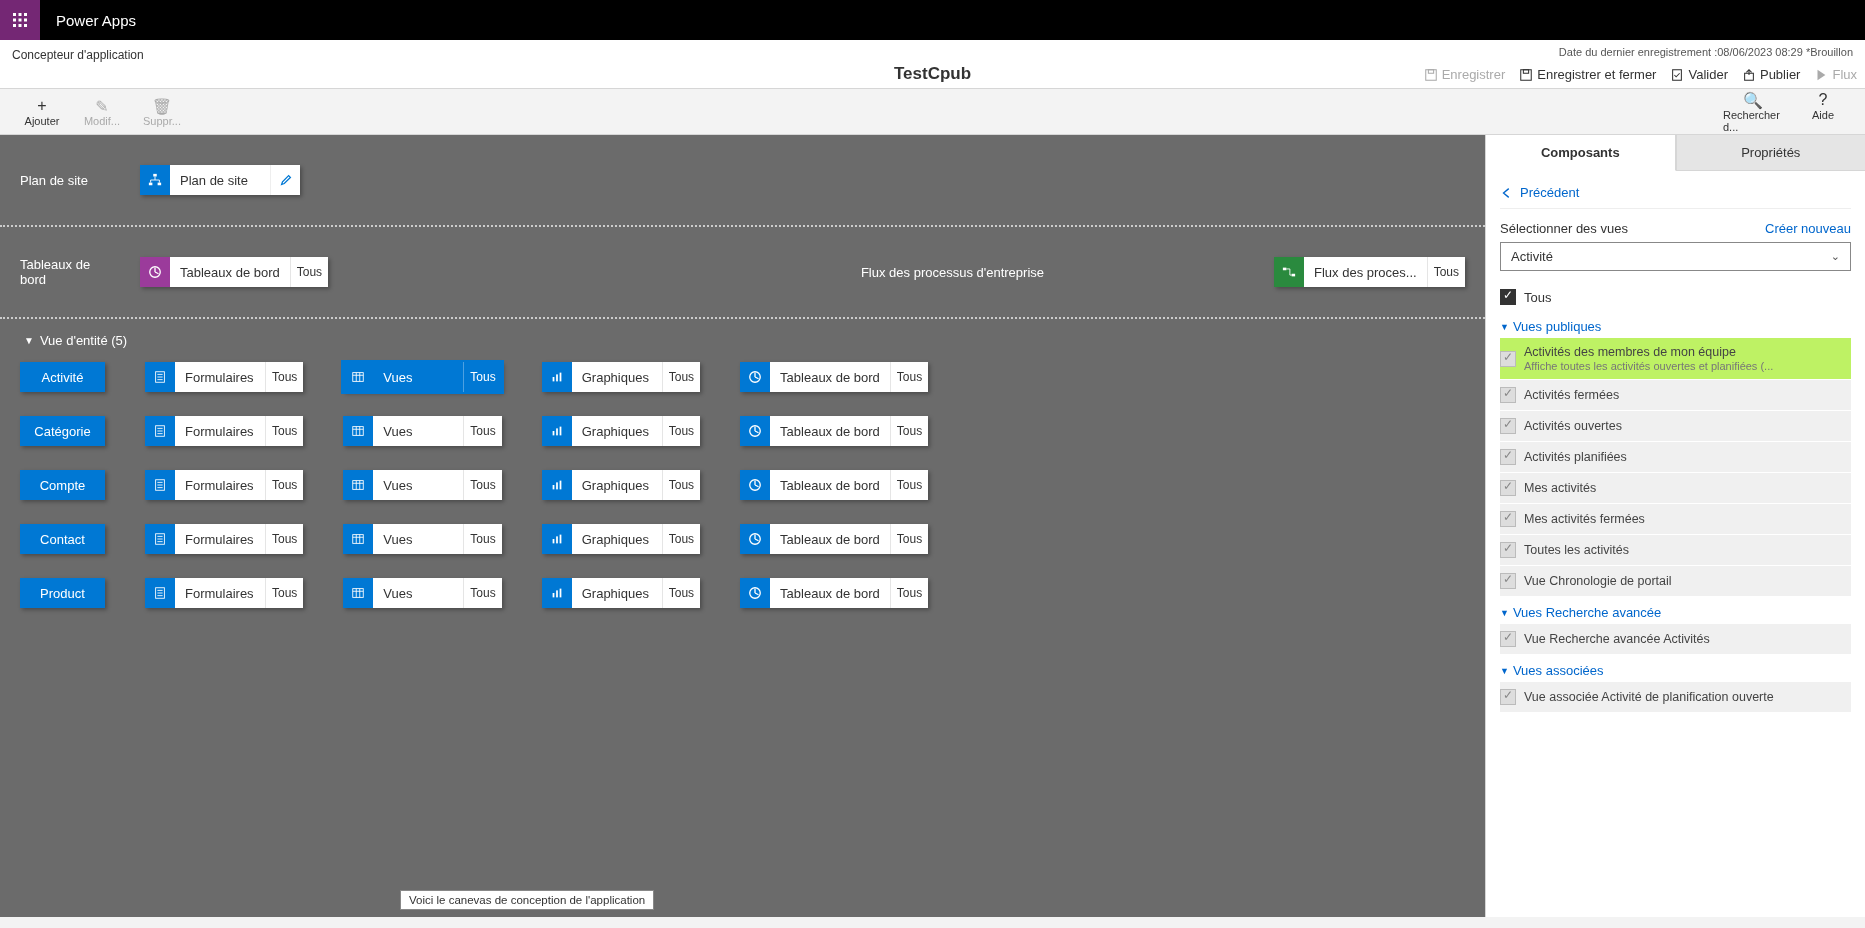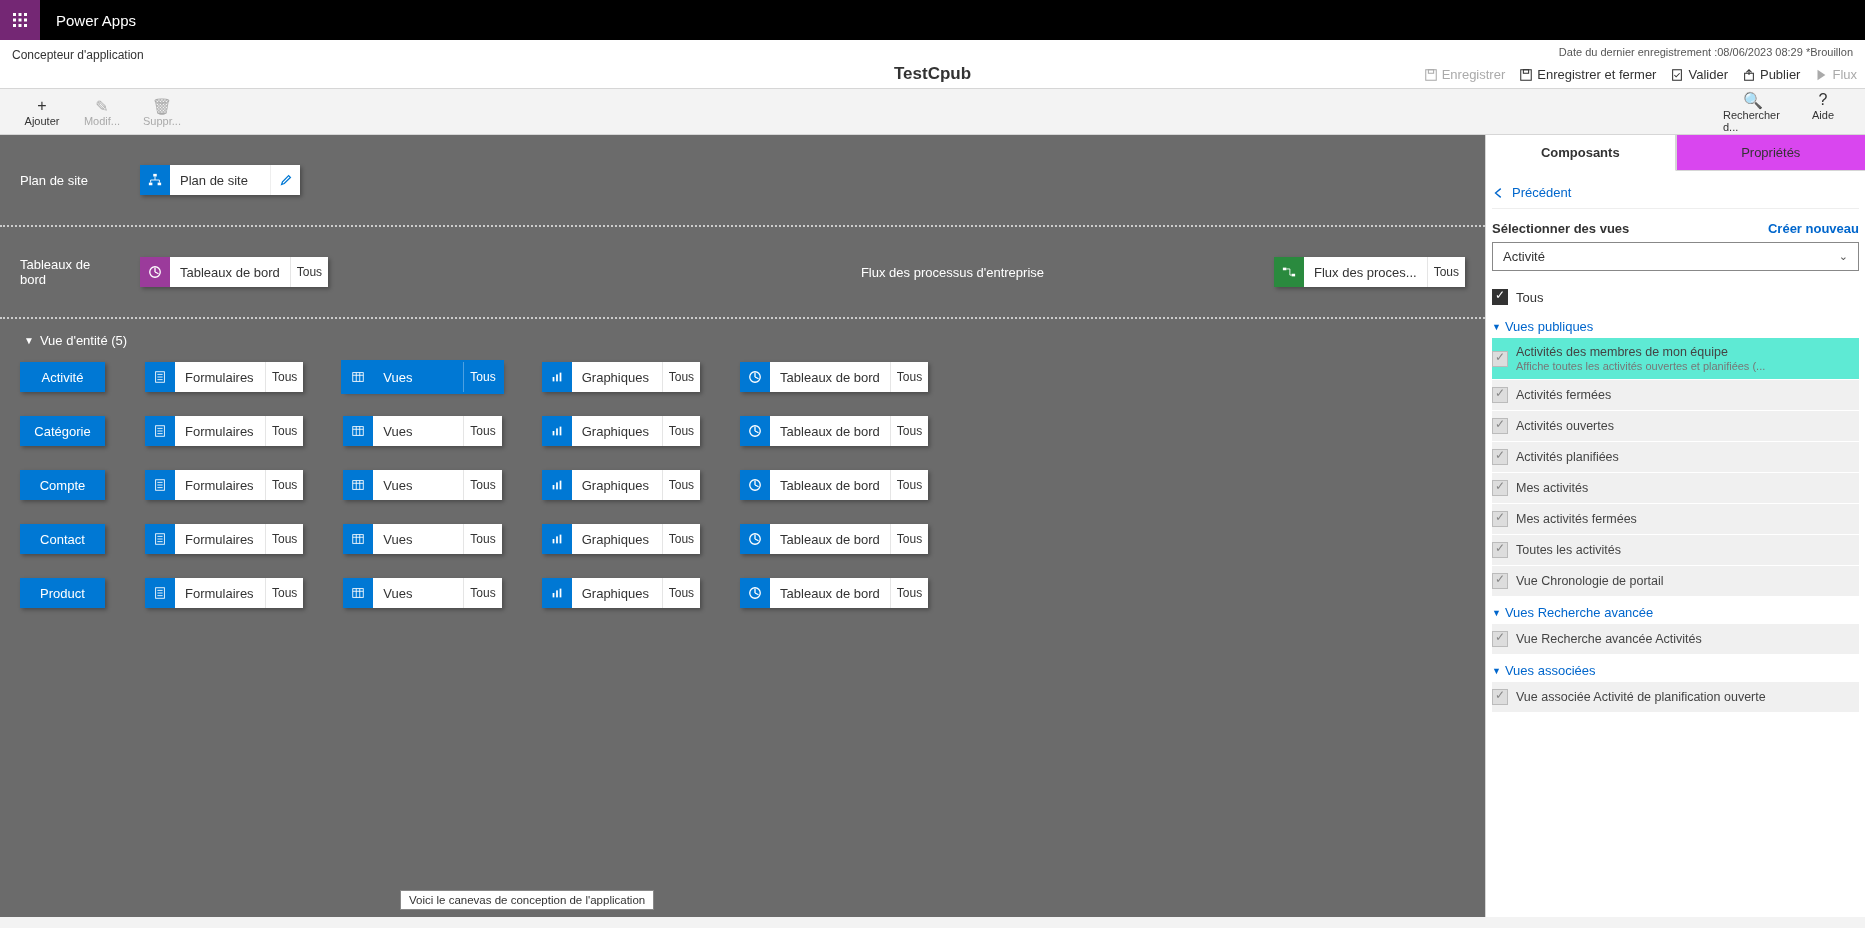--- a/index.html
+++ b/index.html
@@ -56,50 +56,50 @@
 .entity-grid { display: flex; flex-direction: column; gap: 24px; }
 .entity-row { display: flex; gap: 40px; align-items: center; }
 .entity-btn { background: #0078d4; color: #fff; height: 30px; width: 85px; display: flex; align-items: center; justify-content: center; font-size: 13px; box-shadow: 2px 2px 4px rgba(0,0,0,.3); cursor: pointer; }
 
 
 .tipbox { position: fixed; bottom: 18px; left: 400px; background: #fff; border: 1px solid #888; padding: 3px 8px; font-size: 11.5px; }
 
 
 .rightpanel { width: 380px; background: #fff; border-left: 1px solid #d6d6d6; display: flex; flex-direction: column; }
 .tabs { display: flex; text-align: center; }
-.tab { flex: 1; padding: 10px 14px; font-size: 13px; border: 1px solid #d6d6d6; border-top: none; cursor: pointer; background: #d946ef; }
+.tab { flex: 1; padding: 10px 14px; font-size: 13px; border: 1px solid #d6d6d6; border-top: none; cursor: pointer; background: #e5e5e5; }
 .tab.active { background: #fff; font-weight: 600; border-bottom-color: #fff; }
 .tab:first-child { border-left: none; }
 .tab:last-child { border-right: none; }
 
-.panelbody { flex: 1; overflow-y: auto; padding: 8px 6px 20px; position: relative; }
+.panelbody { flex: 1; overflow-y: auto; padding: 8px 14px 20px; position: relative; }
 .backlink { color: #0066cc; font-size: 13px; padding: 6px 0 8px; display: flex; align-items: center; gap: 6px; border-bottom: 1px solid #eee; cursor: pointer; }
 .backlink svg { width: 14px; height: 14px; stroke: #0066cc; }
 
-.selviews-row { display: flex; justify-content: space-between; align-items: center; margin: 12px 0 6px; font-weight: bold; }
+.selviews-row { display: flex; justify-content: space-between; align-items: center; margin: 12px 0 6px; }
 .selviews-row .lbl { font-size: 13px; }
 .selviews-row .create { color: #0066cc; font-size: 13px; cursor: pointer; }
 
 .dropdown { border: 1px solid #888; padding: 6px 10px; display: flex; justify-content: space-between; align-items: center; cursor: pointer; margin-bottom: 12px; }
 .dropdown .chev { font-size: 11px; color: #555; }
 
 .chkrow { display: flex; align-items: center; gap: 8px; padding: 6px 0; }
 .chkbox { width: 16px; height: 16px; border: 1px solid #666; background: #fff; position: relative; flex-shrink: 0; }
 .chkbox.checked { background: #333; border-color: #333; }
 .chkbox.checked::after { content: "✓"; color: #fff; position: absolute; top: -2px; left: 2px; font-size: 12px; }
 .chkbox.disabled { background: #ddd; border-color: #bbb; }
 .chkbox.disabled.checked::after { color: #888; }
 
 .catrow { color: #0066cc; font-size: 13px; padding: 8px 0 4px; display: flex; align-items: center; gap: 4px; cursor: pointer; }
 .catrow .caret { font-size: 9px; }
 
 .viewitem { padding: 7px 4px 7px 0; background: #f0f0f0; margin-bottom: 1px; }
 .viewitem .vname { font-size: 12.5px; color: #444; }
 .viewitem .vdesc { font-size: 11px; color: #777; margin-top: 1px; }
-.viewitem.highlighted { background: #5eead4; }
+.viewitem.highlighted { background: #bef264; }
 
 
 .icon-svg { width: 14px; height: 14px; }
 </style>
 </head>
 <body>
 
 <div class="topbar">
   <div class="waffle">
     <svg viewBox="0 0 16 16">

